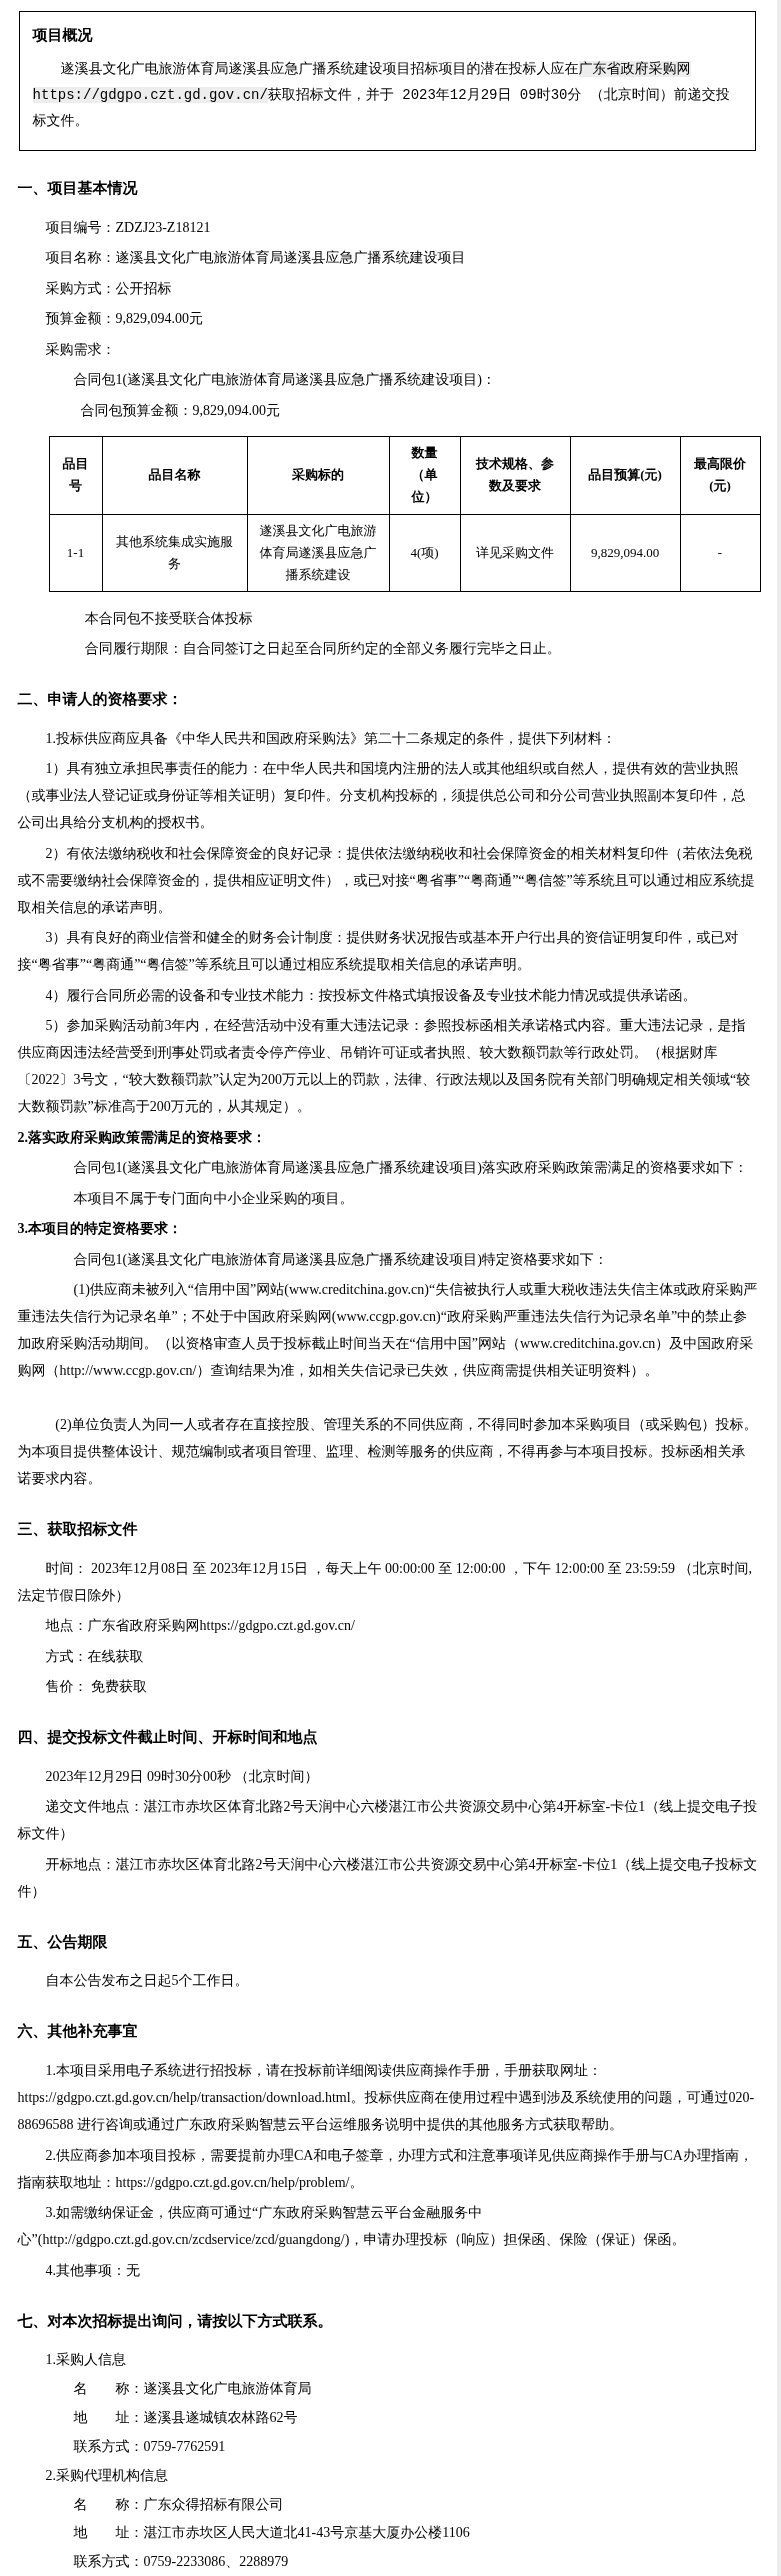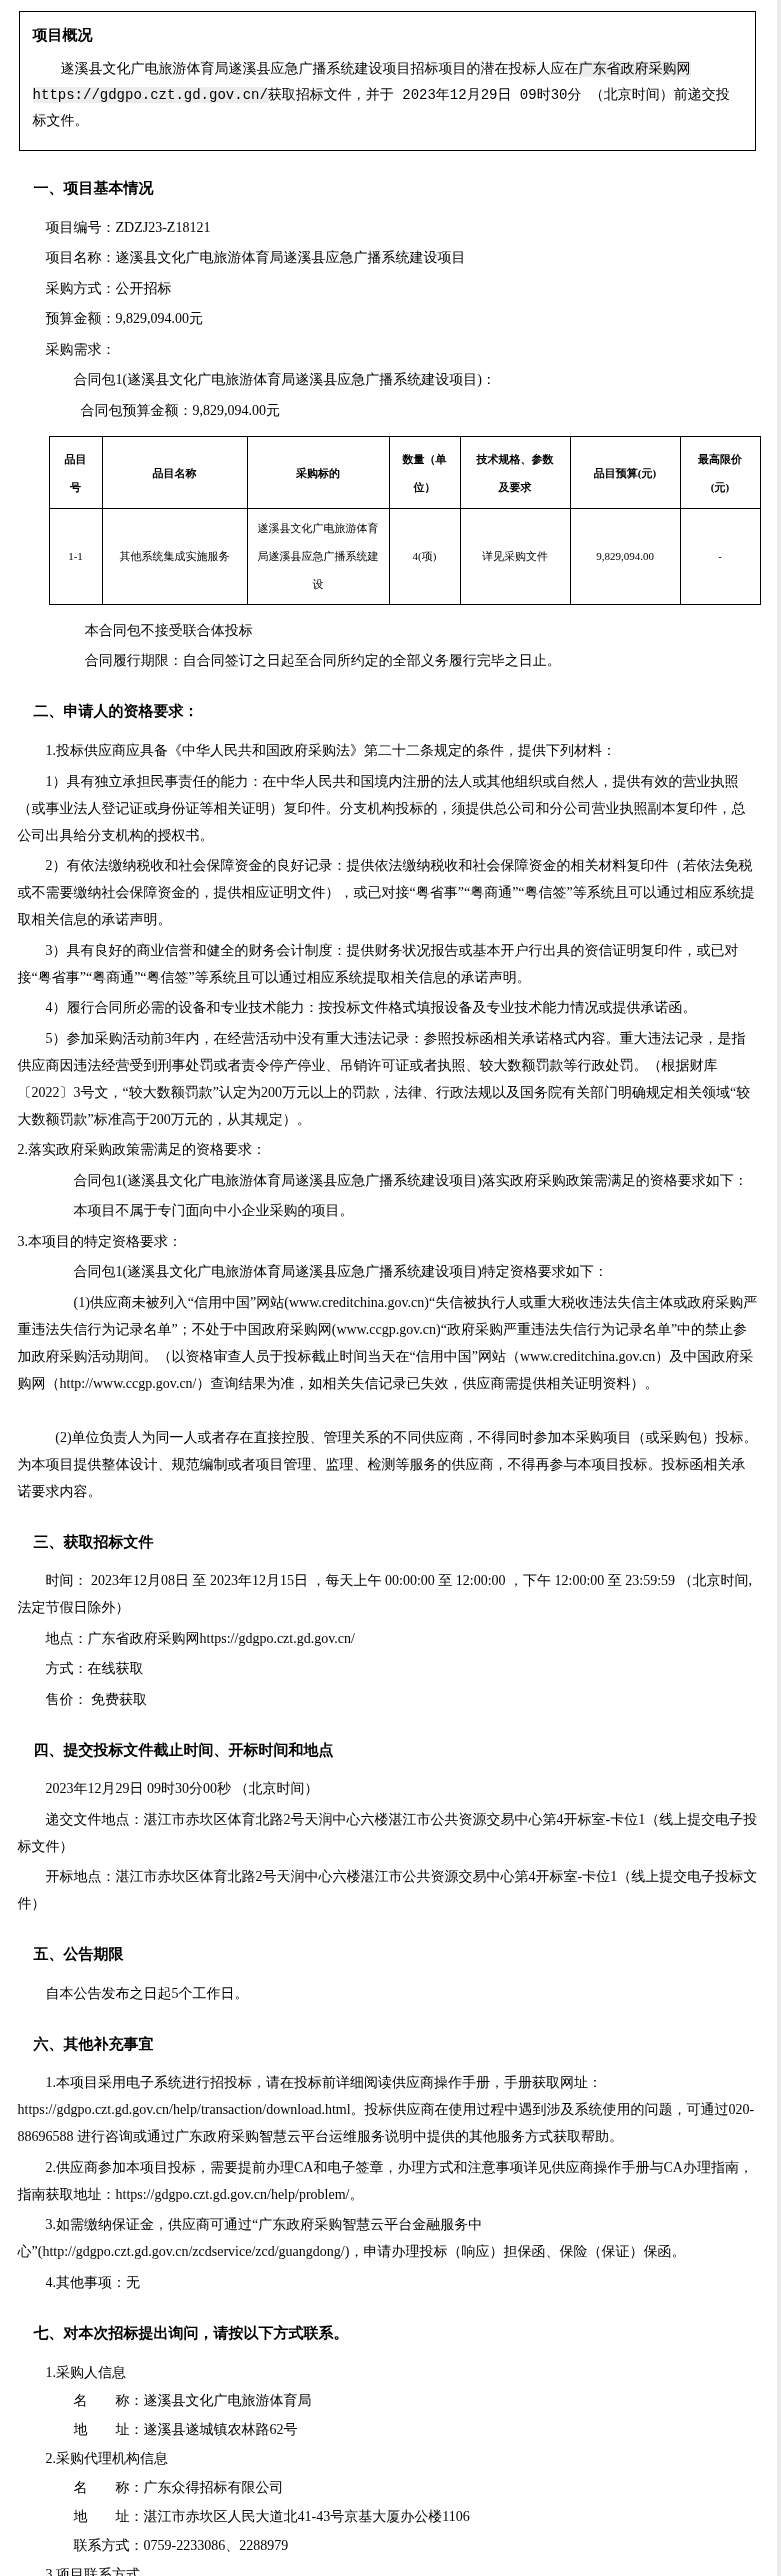--- a/index.html
+++ b/index.html
@@ -9,32 +9,32 @@
     font-size:14px; line-height:27px; position:relative;
   }
   .doc { padding:11.4px 23px 35px 17.5px; }
   .edge-strip { position:absolute; top:0; right:0; width:4.4px; height:100%; background:#ececec; }
 
   .overview-box { border:1.8px solid #000; padding:10.5px 14px 15.8px 12.3px; margin:0 1.8px 15.8px 1.8px; }
   .box-title { font-weight:bold; font-size:15px; line-height:24.5px; margin-bottom:9px; }
   .overview-box p { margin:0; line-height:26px;font-family:Liberation Mono, monospace; }
 
   p { margin:3.5px 0; }
-  .ind0 { text-indent:0; }
+  .ind0 { text-indent:0;font-weight:bold; }
   .ind2 { text-indent:2em; }
   .ind27 { text-indent:2.7em;margin-top:27px; }
   .ind4 { text-indent:4em; }
   .ind45 { text-indent:4.5em; }
   .ind48 { text-indent:4.8em; }
 
-  h2.sec { font-size:15px; line-height:23.6px; font-weight:bold; margin:26px 16px 13px; }
+  h2.sec { font-size:15px; line-height:23.6px; font-weight:bold; margin:26px 0 13px; }
 
   table.items {
     border-collapse:collapse; table-layout:fixed; width:711px;
-    margin:12.3px 0 12.3px 31px; font-size:11px; line-height:28px;
+    margin:12.3px 0 12.3px 31px; font-size:13px; line-height:22px;
   }
   table.items th, table.items td {
     border:0.9px solid #000; text-align:center; vertical-align:middle;
     padding:5.3px 8.8px; word-break:break-all; overflow:hidden;
   }
   table.items th { font-weight:bold; padding:5.3px 11.4px; }
   table.items thead tr { height:72px; }
   table.items tbody tr { height:73px; }
   td.num { text-align:right; }
 
@@ -130,20 +130,21 @@
   <h2 class="sec">六、其他补充事宜</h2>
   <p class="ind2">1.本项目采用电子系统进行招投标，请在投标前详细阅读供应商操作手册，手册获取网址：https://gdgpo.czt.gd.gov.cn/help/transaction/download.html。投标供应商在使用过程中遇到涉及系统使用的问题，可通过020-88696588 进行咨询或通过广东政府采购智慧云平台运维服务说明中提供的其他服务方式获取帮助。</p>
   <p class="ind2">2.供应商参加本项目投标，需要提前办理CA和电子签章，办理方式和注意事项详见供应商操作手册与CA办理指南，指南获取地址：https://gdgpo.czt.gd.gov.cn/help/problem/。</p>
   <p class="ind2">3.如需缴纳保证金，供应商可通过“广东政府采购智慧云平台金融服务中心”(http://gdgpo.czt.gd.gov.cn/zcdservice/zcd/guangdong/)，申请办理投标（响应）担保函、保险（保证）保函。</p>
   <p class="ind2">4.其他事项：无</p>
 
   <h2 class="sec">七、对本次招标提出询问，请按以下方式联系。</h2>
   <p class="ind2 contact-line">1.采购人信息</p>
   <p class="ind4 contact-line">名　　称：遂溪县文化广电旅游体育局</p>
   <p class="ind4 contact-line">地　　址：遂溪县遂城镇农林路62号</p>
+  <p class="ind4 contact-line">联系方式：0759-7762591</p>
   <p class="ind2 contact-line">2.采购代理机构信息</p>
   <p class="ind4 contact-line">名　　称：广东众得招标有限公司</p>
   <p class="ind4 contact-line">地　　址：湛江市赤坎区人民大道北41-43号京基大厦办公楼1106</p>
   <p class="ind4 contact-line">联系方式：0759-2233086、2288979</p>
   <p class="ind2 contact-line">3.项目联系方式</p>
   <p class="ind4 contact-line">项目联系人：黎小姐</p>
 
 </div>
 
 <div class="edge-strip"></div>

